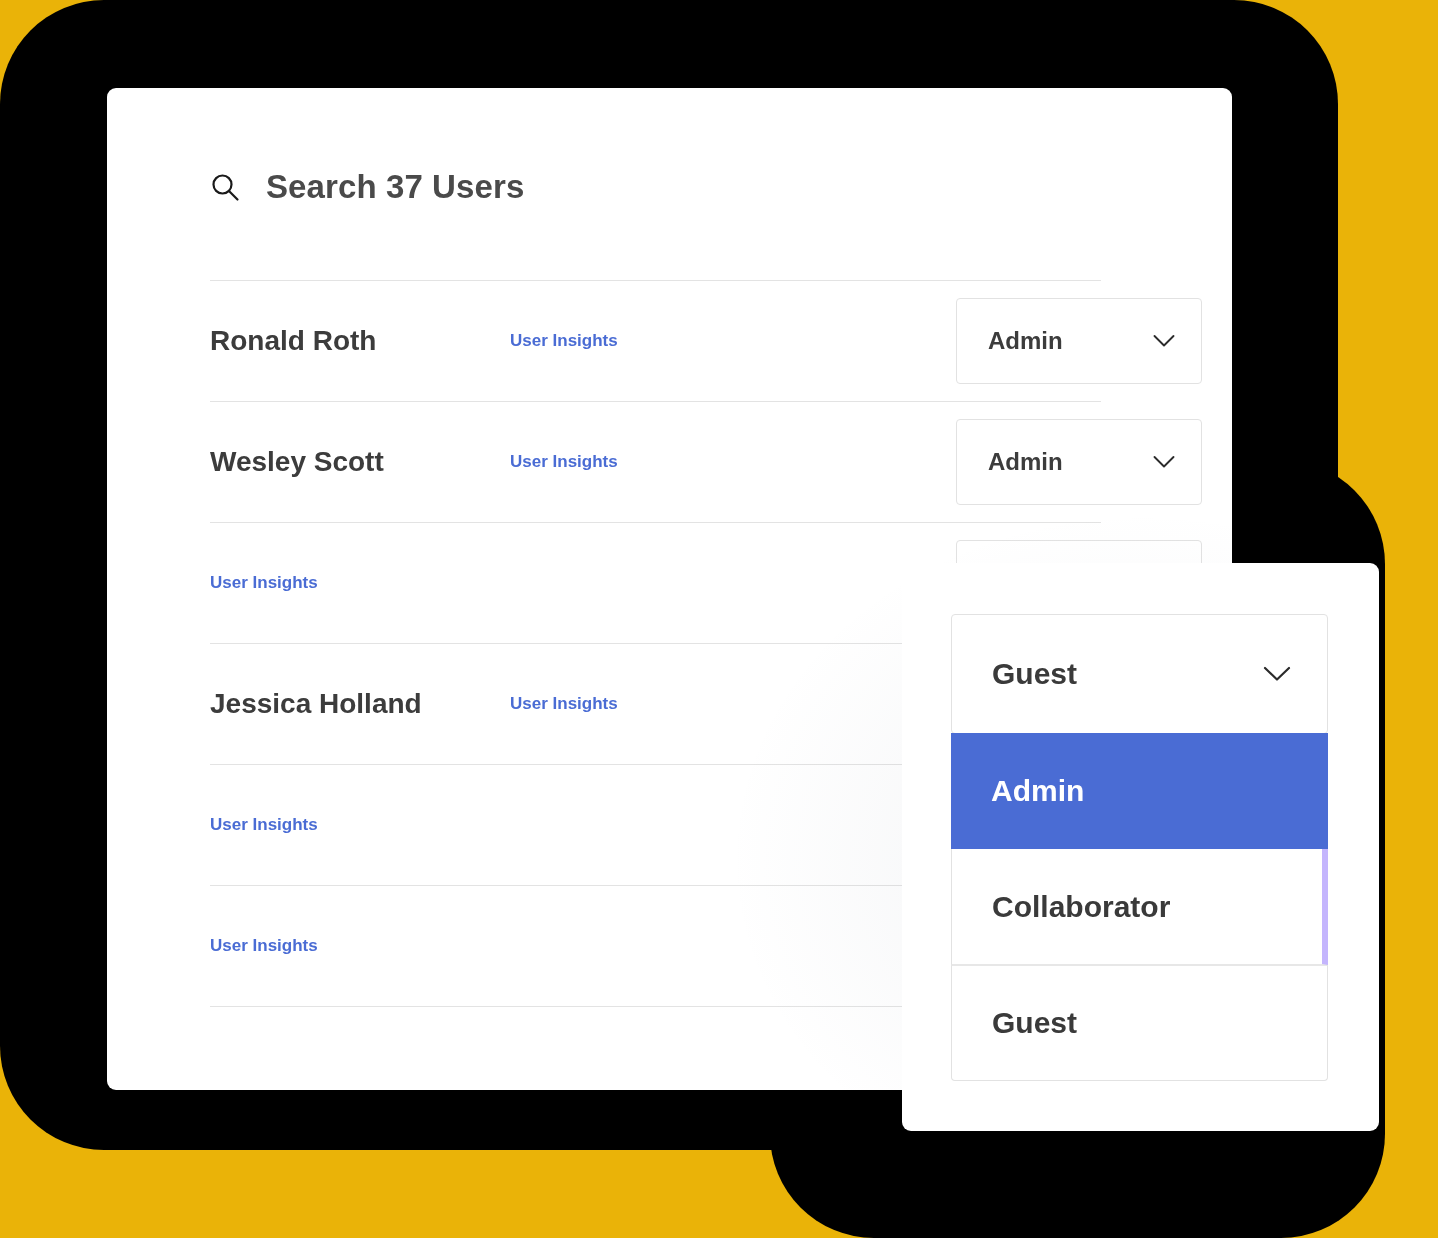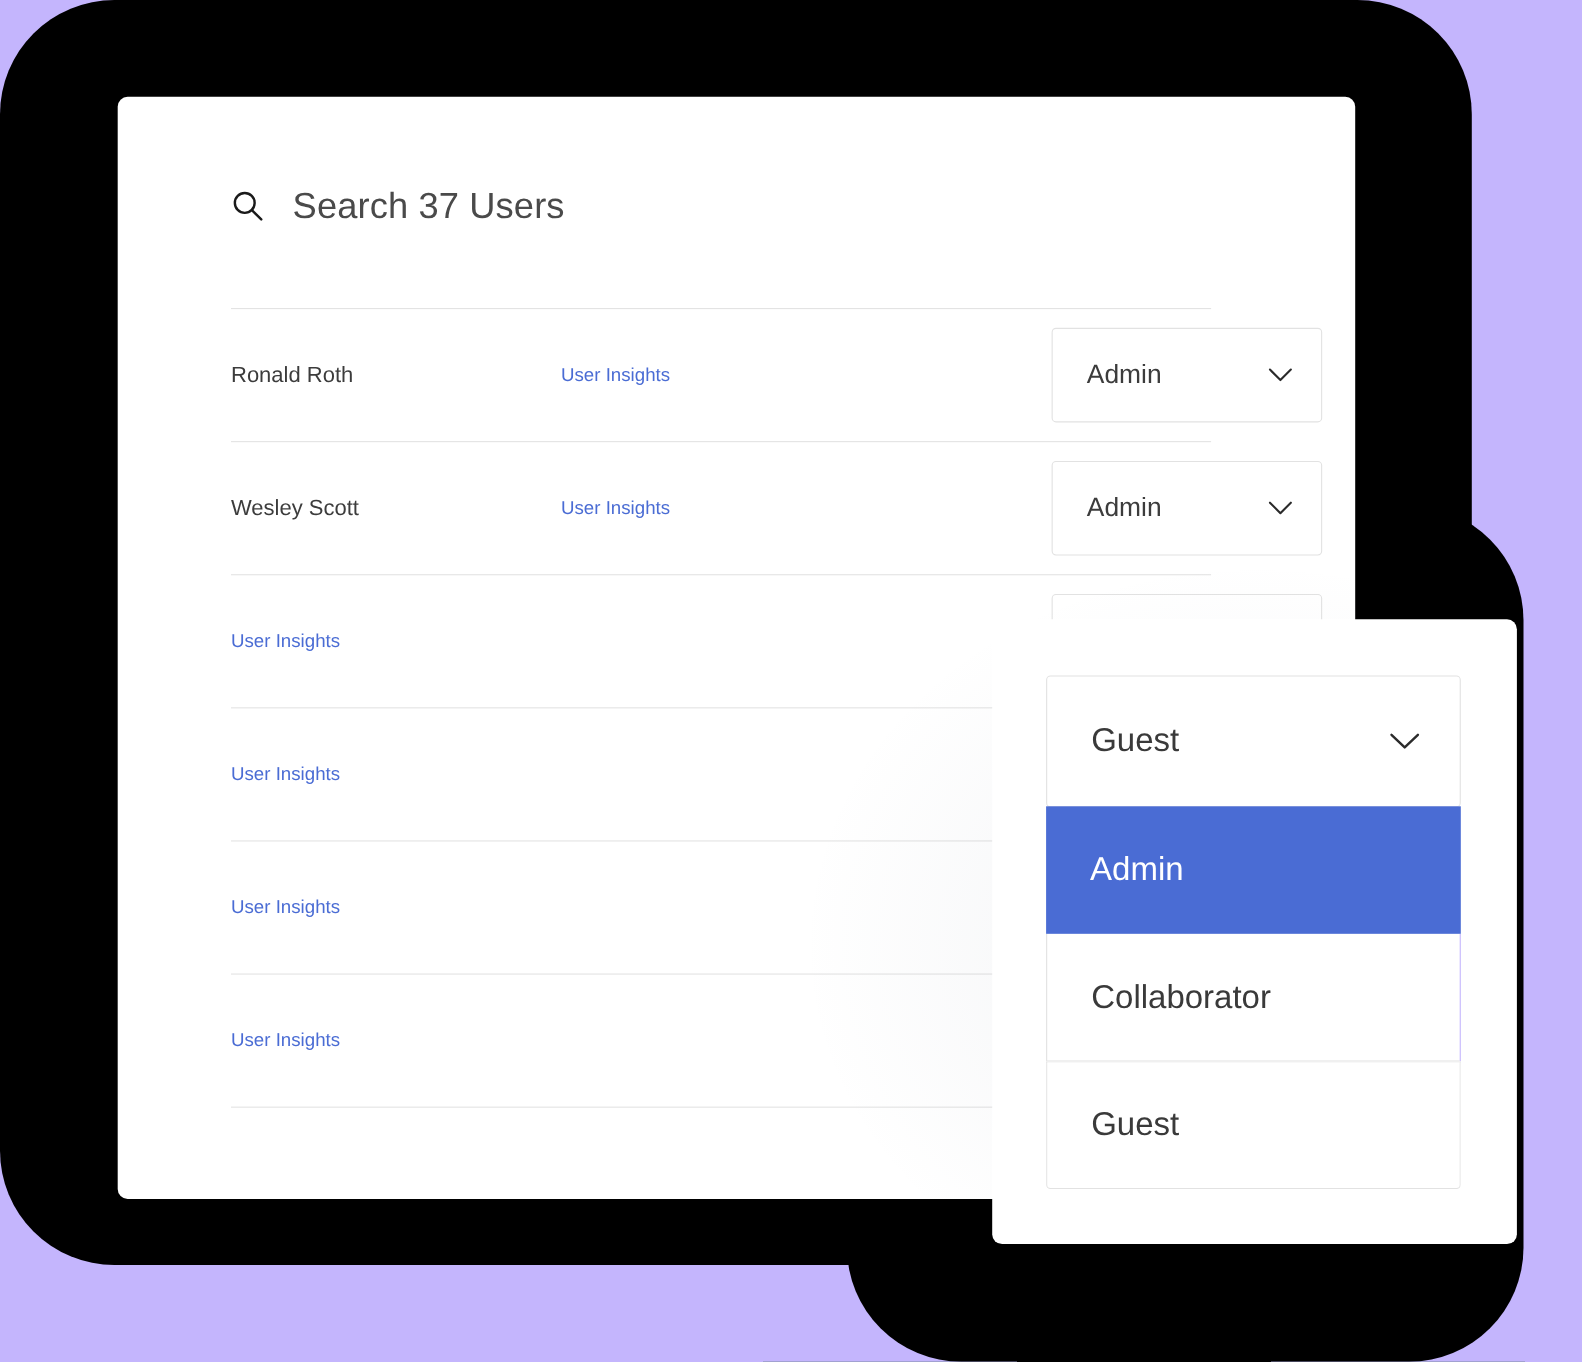--- a/index.html
+++ b/index.html
@@ -12,21 +12,22 @@
     overflow: hidden;
     background: #4d6672;
     font-family: "Liberation Sans", sans-serif;
     -webkit-font-smoothing: antialiased;
   }
 
   .stage {
     position: relative;
     width: 1438px;
     height: 1238px;
-    background: #c4b5fd;
+    background: #eab308;
+    font-weight: bold;
   }
 
   
   .backdrop-main {
     position: absolute;
     left: 0px;
     top: 0px;
     width: 1338px;
     height: 1150px;
     background: #000000;
@@ -87,21 +88,21 @@
     background: #e3e3e3;
     width: 100%;
   }
   .row {
     position: relative;
     height: 120px;
     display: flex;
     align-items: center;
   }
   .row-name {
-    font-size: 20px;
+    font-size: 28px;
     color: #3c3c3c;
     width: 300px;
     white-space: nowrap;
   }
   .row-link {
     font-size: 17px;
     color: #4a6cd4;
     text-decoration: none;
     white-space: nowrap;
     cursor: pointer;
@@ -205,21 +206,21 @@
     background: #4a6cd4;
     color: #ffffff;
   }
   .option.bordered {
     border: 1px solid #e2e2e2;
     border-top: 1px solid #e7e7e7;
     border-radius: 0 0 4px 4px;
   }
   .option.mid {
     border-left: 1px solid #e2e2e2;
-    border-right: 1px solid #c4b5fd;
+    border-right: 6px solid #c4b5fd;
     border-bottom: 1px solid #e7e7e7;
   }
 </style>
 </head>
 <body>
 
 <div class="stage">
 
   <div class="backdrop-main"></div>
   <div class="backdrop-overlay"></div>
@@ -267,20 +268,21 @@
       <div class="row">
         <a class="row-link">User Insights</a>
         <div class="row-select">
           <span class="sel-value"></span>
         </div>
       </div>
 
       <div class="divider"></div>
 
       <div class="row">
+        <div class="row-name">Jessica Holland</div>
         <a class="row-link">User Insights</a>
       </div>
 
       <div class="divider"></div>
 
       <div class="row">
         <a class="row-link">User Insights</a>
       </div>
 
       <div class="divider"></div>

